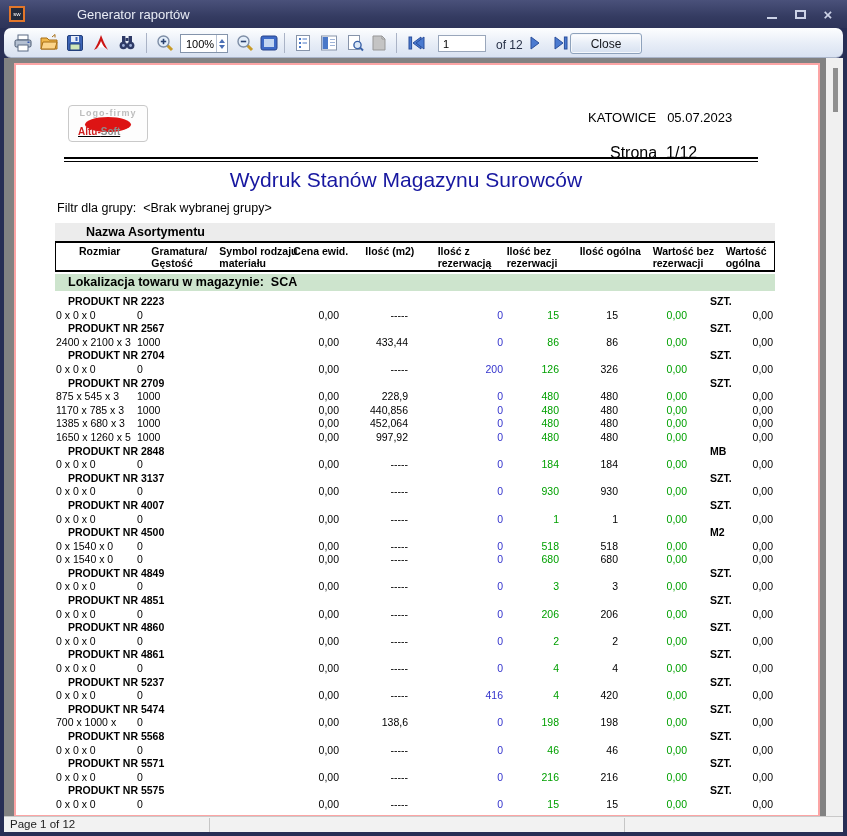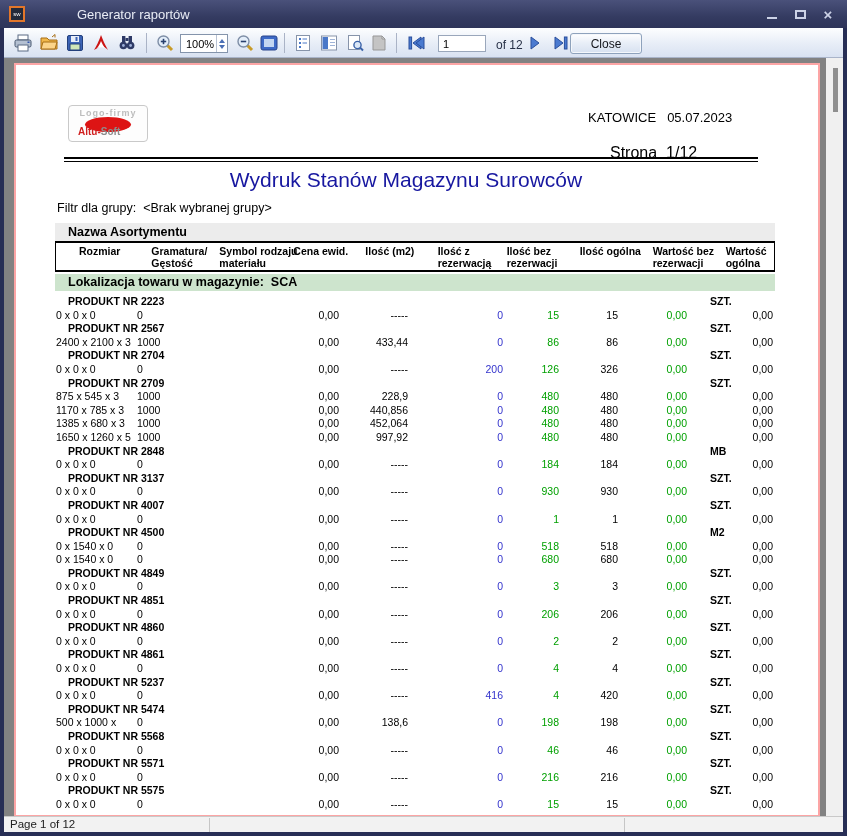--- a/index.html
+++ b/index.html
@@ -12,21 +12,21 @@
   .appicon{width:16px;height:16px;margin-left:9px;border:2px solid #e2762a;background:#232a3a;
     color:#fff;font-size:6px;line-height:12px;text-align:center;overflow:hidden;}
   .wtitle{color:#e9ecf5;font-size:13px;margin-left:8px;}
   .winbtns{position:absolute;right:10px;top:0;height:28px;display:flex;align-items:center;gap:10px;color:#ccd2e6;}
   .wb{width:18px;height:18px;display:flex;align-items:center;justify-content:center;cursor:default;}
   .wb .minbar{width:10px;height:2px;background:#ccd2e6;margin-top:7px;}
   .wb .maxbox{width:11px;height:9px;border:2px solid #ccd2e6;}
   .wb.close{font-size:15px;font-weight:bold;}
   
   .toolbar{position:absolute;left:4px;top:28px;width:839px;height:30px;
-    background:linear-gradient(#fdfeff,#e7edf7 55%,#d9e2f1);border-bottom:1px solid #a9b4c9;}
+    background:linear-gradient(#fdfeff,#e7edf7 55%,#d9e2f1);border-bottom:1px solid #a9b4c9;border-radius:7px;}
   .tbtn{position:absolute;top:4px;width:22px;height:22px;display:flex;align-items:center;justify-content:center;}
   .tsep{position:absolute;top:5px;width:1px;height:20px;background:#aab3c6;}
   .zoombox{position:absolute;top:6px;left:176px;width:48px;height:19px;background:#fff;border:1px solid #8494ab;
     font-size:11px;display:flex;align-items:center;}
   .zoombox .zval{flex:1;padding-left:5px;}
   .spin{width:11px;height:17px;border-left:1px solid #b9c3d4;display:flex;flex-direction:column;align-items:center;justify-content:center;gap:2px;}
   .spin i{width:0;height:0;border-left:3px solid transparent;border-right:3px solid transparent;}
   .spin .up{border-bottom:4px solid #4a6fb5;}
   .spin .dn{border-top:4px solid #4a6fb5;}
   .pageinput{position:absolute;top:7px;left:434px;width:48px;height:17px;border:1px solid #9aa7bb;background:#fff;
@@ -38,31 +38,31 @@
   
   .preview{position:absolute;left:4px;top:58px;width:839px;height:758px;background:#828282;overflow:hidden;}
   .scroll{position:absolute;right:0;top:0;width:17px;height:758px;background:#f0f0f0;}
   .thumb{position:absolute;left:7px;top:10px;width:5px;height:44px;background:#8f8f8f;}
   .page{position:absolute;left:10px;top:5px;width:806px;height:754px;background:#ffffff;
     border:2px solid #fca5a5;overflow:hidden;}
   
   .logo{position:absolute;left:52px;top:40px;width:80px;height:37px;border:1px solid #c9c9c9;border-radius:4px;background:#fdfdfd;}
   .logo .ltop{position:absolute;left:0;top:2px;width:100%;text-align:center;font-size:9px;font-weight:bold;color:#bdbdbd;letter-spacing:1px;}
   .logo .lell{position:absolute;left:16px;top:11px;width:46px;height:15px;background:#dd1414;border-radius:50%;}
-  .logo .lbrand{position:absolute;left:9px;top:20px;font-size:10px;font-weight:bold;}
+  .logo .lbrand{position:absolute;left:9px;top:20px;font-size:10px;font-weight:bold;text-decoration:underline;}
   .logo .lred{color:#d01f1f;}
   .logo .lgray{color:#8d8d8d;}
   .citydate{position:absolute;left:572px;top:45px;font-size:13px;color:#000;display:flex;gap:11px;white-space:nowrap;}
   .strona{position:absolute;left:594px;top:79px;font-size:16px;color:#000;white-space:pre;}
   .dline{position:absolute;left:48px;top:92px;width:694px;height:5px;border-top:2px solid #000;border-bottom:1px solid #000;}
   .rtitle{position:absolute;left:30px;top:103px;width:720px;text-align:center;font-size:21px;color:#1717a0;white-space:nowrap;}
   .filter{position:absolute;left:41px;top:136px;font-size:12.5px;color:#000;white-space:pre;}
   
   .rtable{position:absolute;left:39px;top:158px;width:720px;}
-  .band1{height:18px;background:#ececec;font-size:12.5px;font-weight:bold;line-height:18px;padding-left:13px;}
+  .band1{height:18px;background:#ececec;font-size:12.5px;font-weight:bold;line-height:18px;padding-left:31px;}
   .hbox{height:31px;border:1px solid #000;border-top-width:2px;border-bottom-width:2px;display:flex;background:#fff;}
   .hcell{font-size:10.5px;font-weight:bold;line-height:12px;padding:2px 0 0 3px;white-space:nowrap;overflow:visible;}
   .hcell span{display:block;padding-left:20px;}
   .h0{width:73px;}.h1{width:68px;}.h2{width:74px;}.h3{width:72px;}.h4{width:73px;}
   .h5{width:69px;}.h6{width:73px;}.h7{width:73px;}.h8{width:73px;}.h9{width:72px;}
   .band2{height:17px;background:#cde4cd;font-size:12.5px;font-weight:bold;line-height:17px;padding-left:13px;margin-top:2px;white-space:pre;}
   .tbody{margin-top:4px;}
   .prow{position:relative;height:13.6px;line-height:13.6px;font-size:10.5px;font-weight:bold;white-space:nowrap;}
   .pname{margin-left:13px;}
   .punit{position:absolute;left:655px;top:0;}
@@ -512,21 +512,21 @@
               <span class="dc w3">0,00</span>
               <span class="dc w4">-----</span>
               <span class="dc w5">416</span>
               <span class="dc w6">4</span>
               <span class="dc w7">420</span>
               <span class="dc w8">0,00</span>
               <span class="dc w9">0,00</span>
             </div>
             <div class="prow"><span class="pname">PRODUKT NR 5474</span><span class="punit">SZT.</span></div>
             <div class="drow">
-              <span class="dc w0">500 x 1000 x</span>
+              <span class="dc w0">700 x 1000 x</span>
               <span class="dc w1">0</span>
               <span class="dc w2"></span>
               <span class="dc w3">0,00</span>
               <span class="dc w4">138,6</span>
               <span class="dc w5">0</span>
               <span class="dc w6">198</span>
               <span class="dc w7">198</span>
               <span class="dc w8">0,00</span>
               <span class="dc w9">0,00</span>
             </div>

